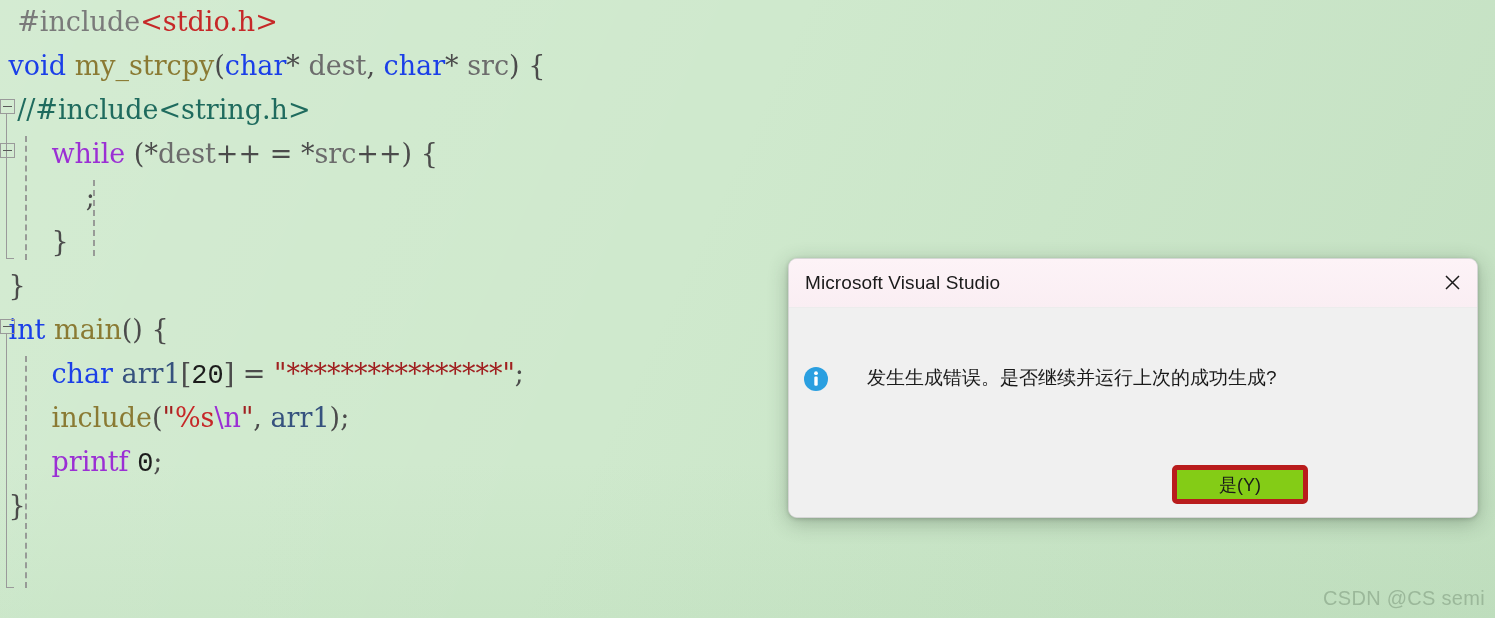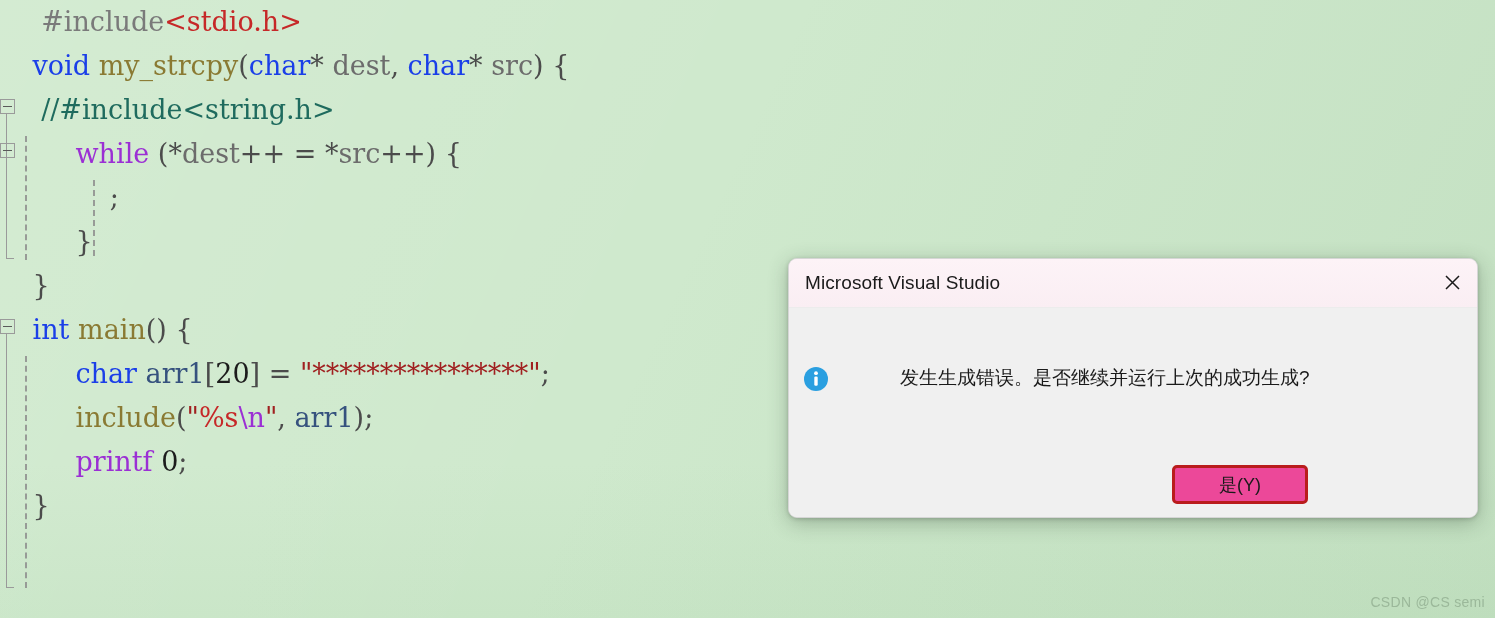--- a/index.html
+++ b/index.html
@@ -37,21 +37,20 @@
     width: 100%;
   }
   .line {
     position: relative;
     height: 44px;
     line-height: 44px;
     white-space: pre;
     font-family: "DejaVu Serif", "Liberation Serif", serif;
     font-size: 27px;
     color: #4b4b4b;
-    margin-left: 24px;
   }
   .line .txt { position: relative; z-index: 2; display: inline-block; }
 
   
   .line.current::before {
     content: "";
     position: absolute;
     left: 12px; right: 700px;
     top: 2px; bottom: 2px;
     background: rgba(255,255,255,0.38);
@@ -111,21 +110,21 @@
   .c-hdr   { color: #c62828; }   
   .c-cmt   { color: #1f6b5e; }   
   .c-kw    { color: #1b3fe8; }   
   .c-kw2   { color: #9b2fd4; }   
   .c-fn    { color: #8a7a33; }   
   .c-id    { color: #6c6c6c; }   
   .c-var   { color: #36527e; }   
   .c-str   { color: #a02020; }   
   .c-esc   { color: #9b2fd4; }   
   .c-fmt   { color: #c62828; }   
-  .c-num   { color: #1c1c1c; }   
+  .c-num   { color: #1c1c1c; font-family: Liberation Mono, monospace; }   
   .c-pun   { color: #4b4b4b; }
 
   
   #dialog {
     position: absolute;
     left: 788px;
     top: 258px;
     width: 688px;
     height: 258px;
     background: #f0f0f0;
@@ -173,30 +172,29 @@
   }
   #dlg-message {
     position: absolute;
     left: 78px;
     top: 56px;
     right: 20px;
     font-size: 19px;
     color: #1a1a1a;
     line-height: 28px;
     font-family: "Liberation Sans", sans-serif;
-    margin-left: 33px;
   }
   .dlg-btn {
     position: absolute;
     top: 157px;
     width: 136px;
     height: 39px;
     border-radius: 5px;
-    background: #ec4899;
-    border: 3px solid #b91c1c;
+    background: #84cc16;
+    border: 5px solid #b91c1c;
     font-size: 18px;
     color: #1a1a1a;
     display: flex;
     align-items: center;
     justify-content: center;
     box-sizing: border-box;
     cursor: default;
   }
   #btn-yes { left: 383px; }
   #btn-no  {
@@ -225,21 +223,21 @@
     font-size: 18px;
     color: #1a1a1a;
     white-space: nowrap;
   }
 
   
   #watermark {
     position: absolute;
     right: 10px;
     bottom: 8px;
-    font-size: 14px;
+    font-size: 20px;
     color: #9bb89a;
     font-family: "Liberation Sans", sans-serif;
     letter-spacing: .3px;
     user-select: none;
   }
 </style>
 </head>
 <body>
 
 <div id="editor">

